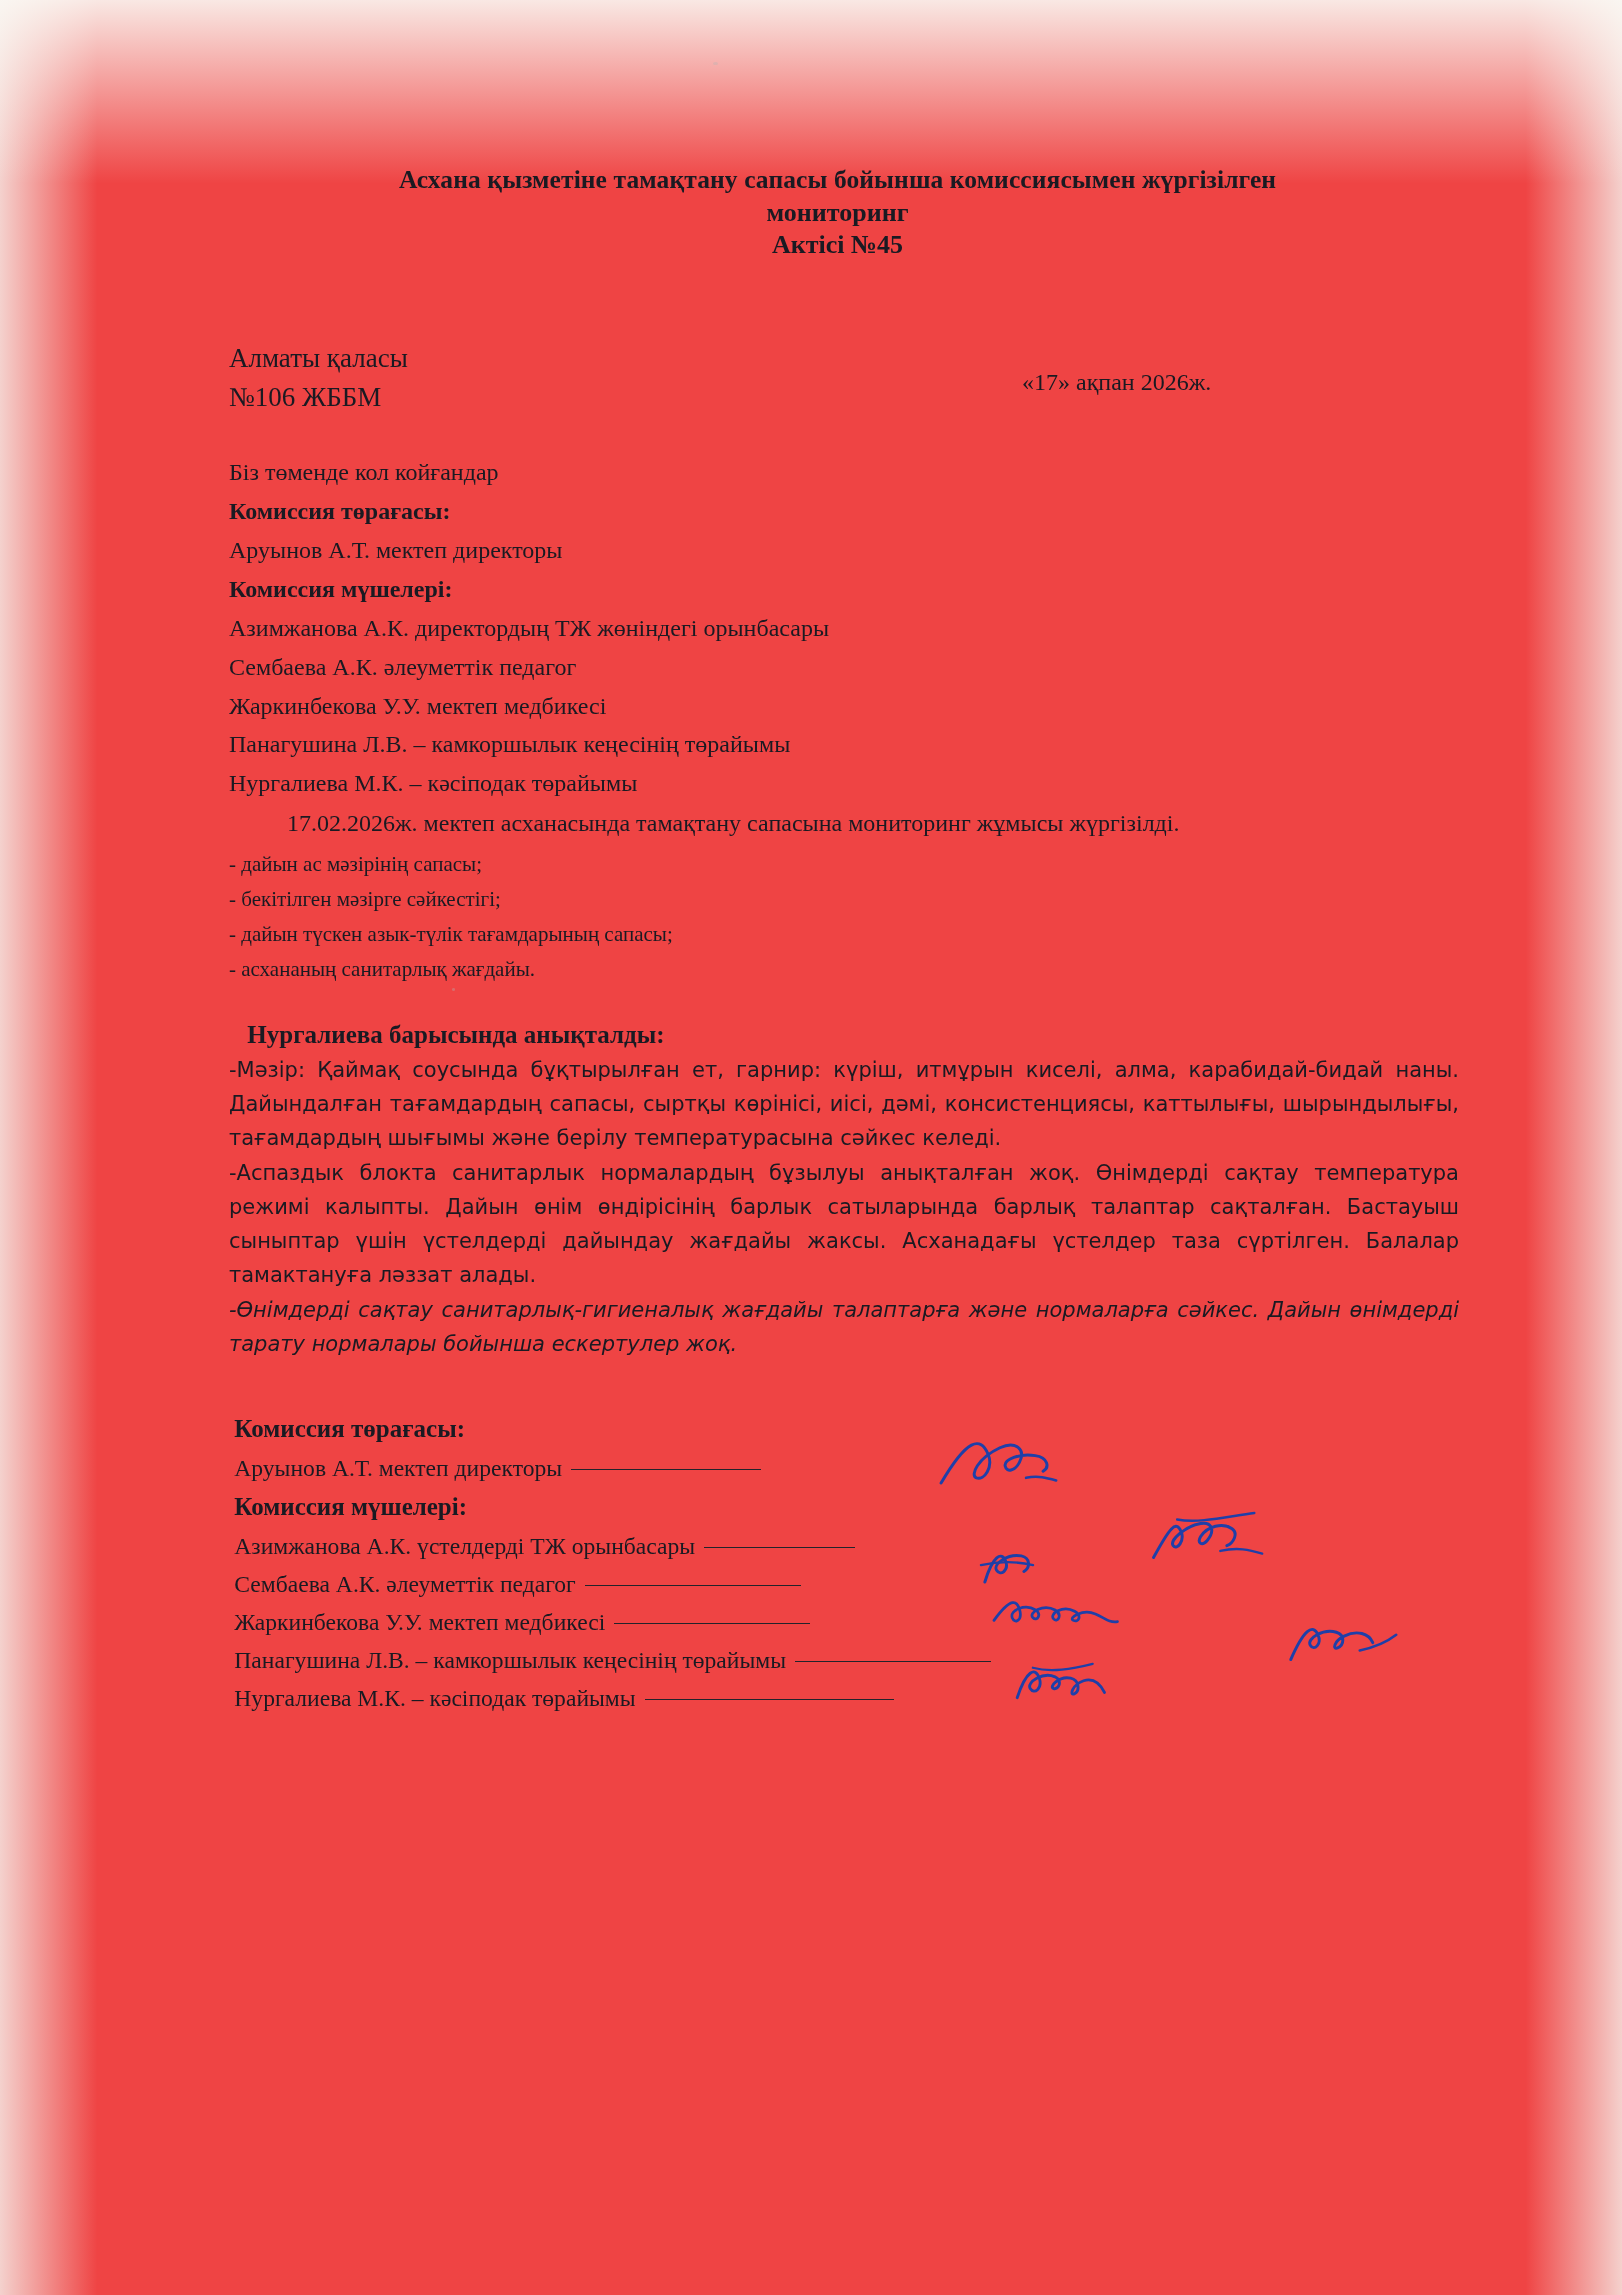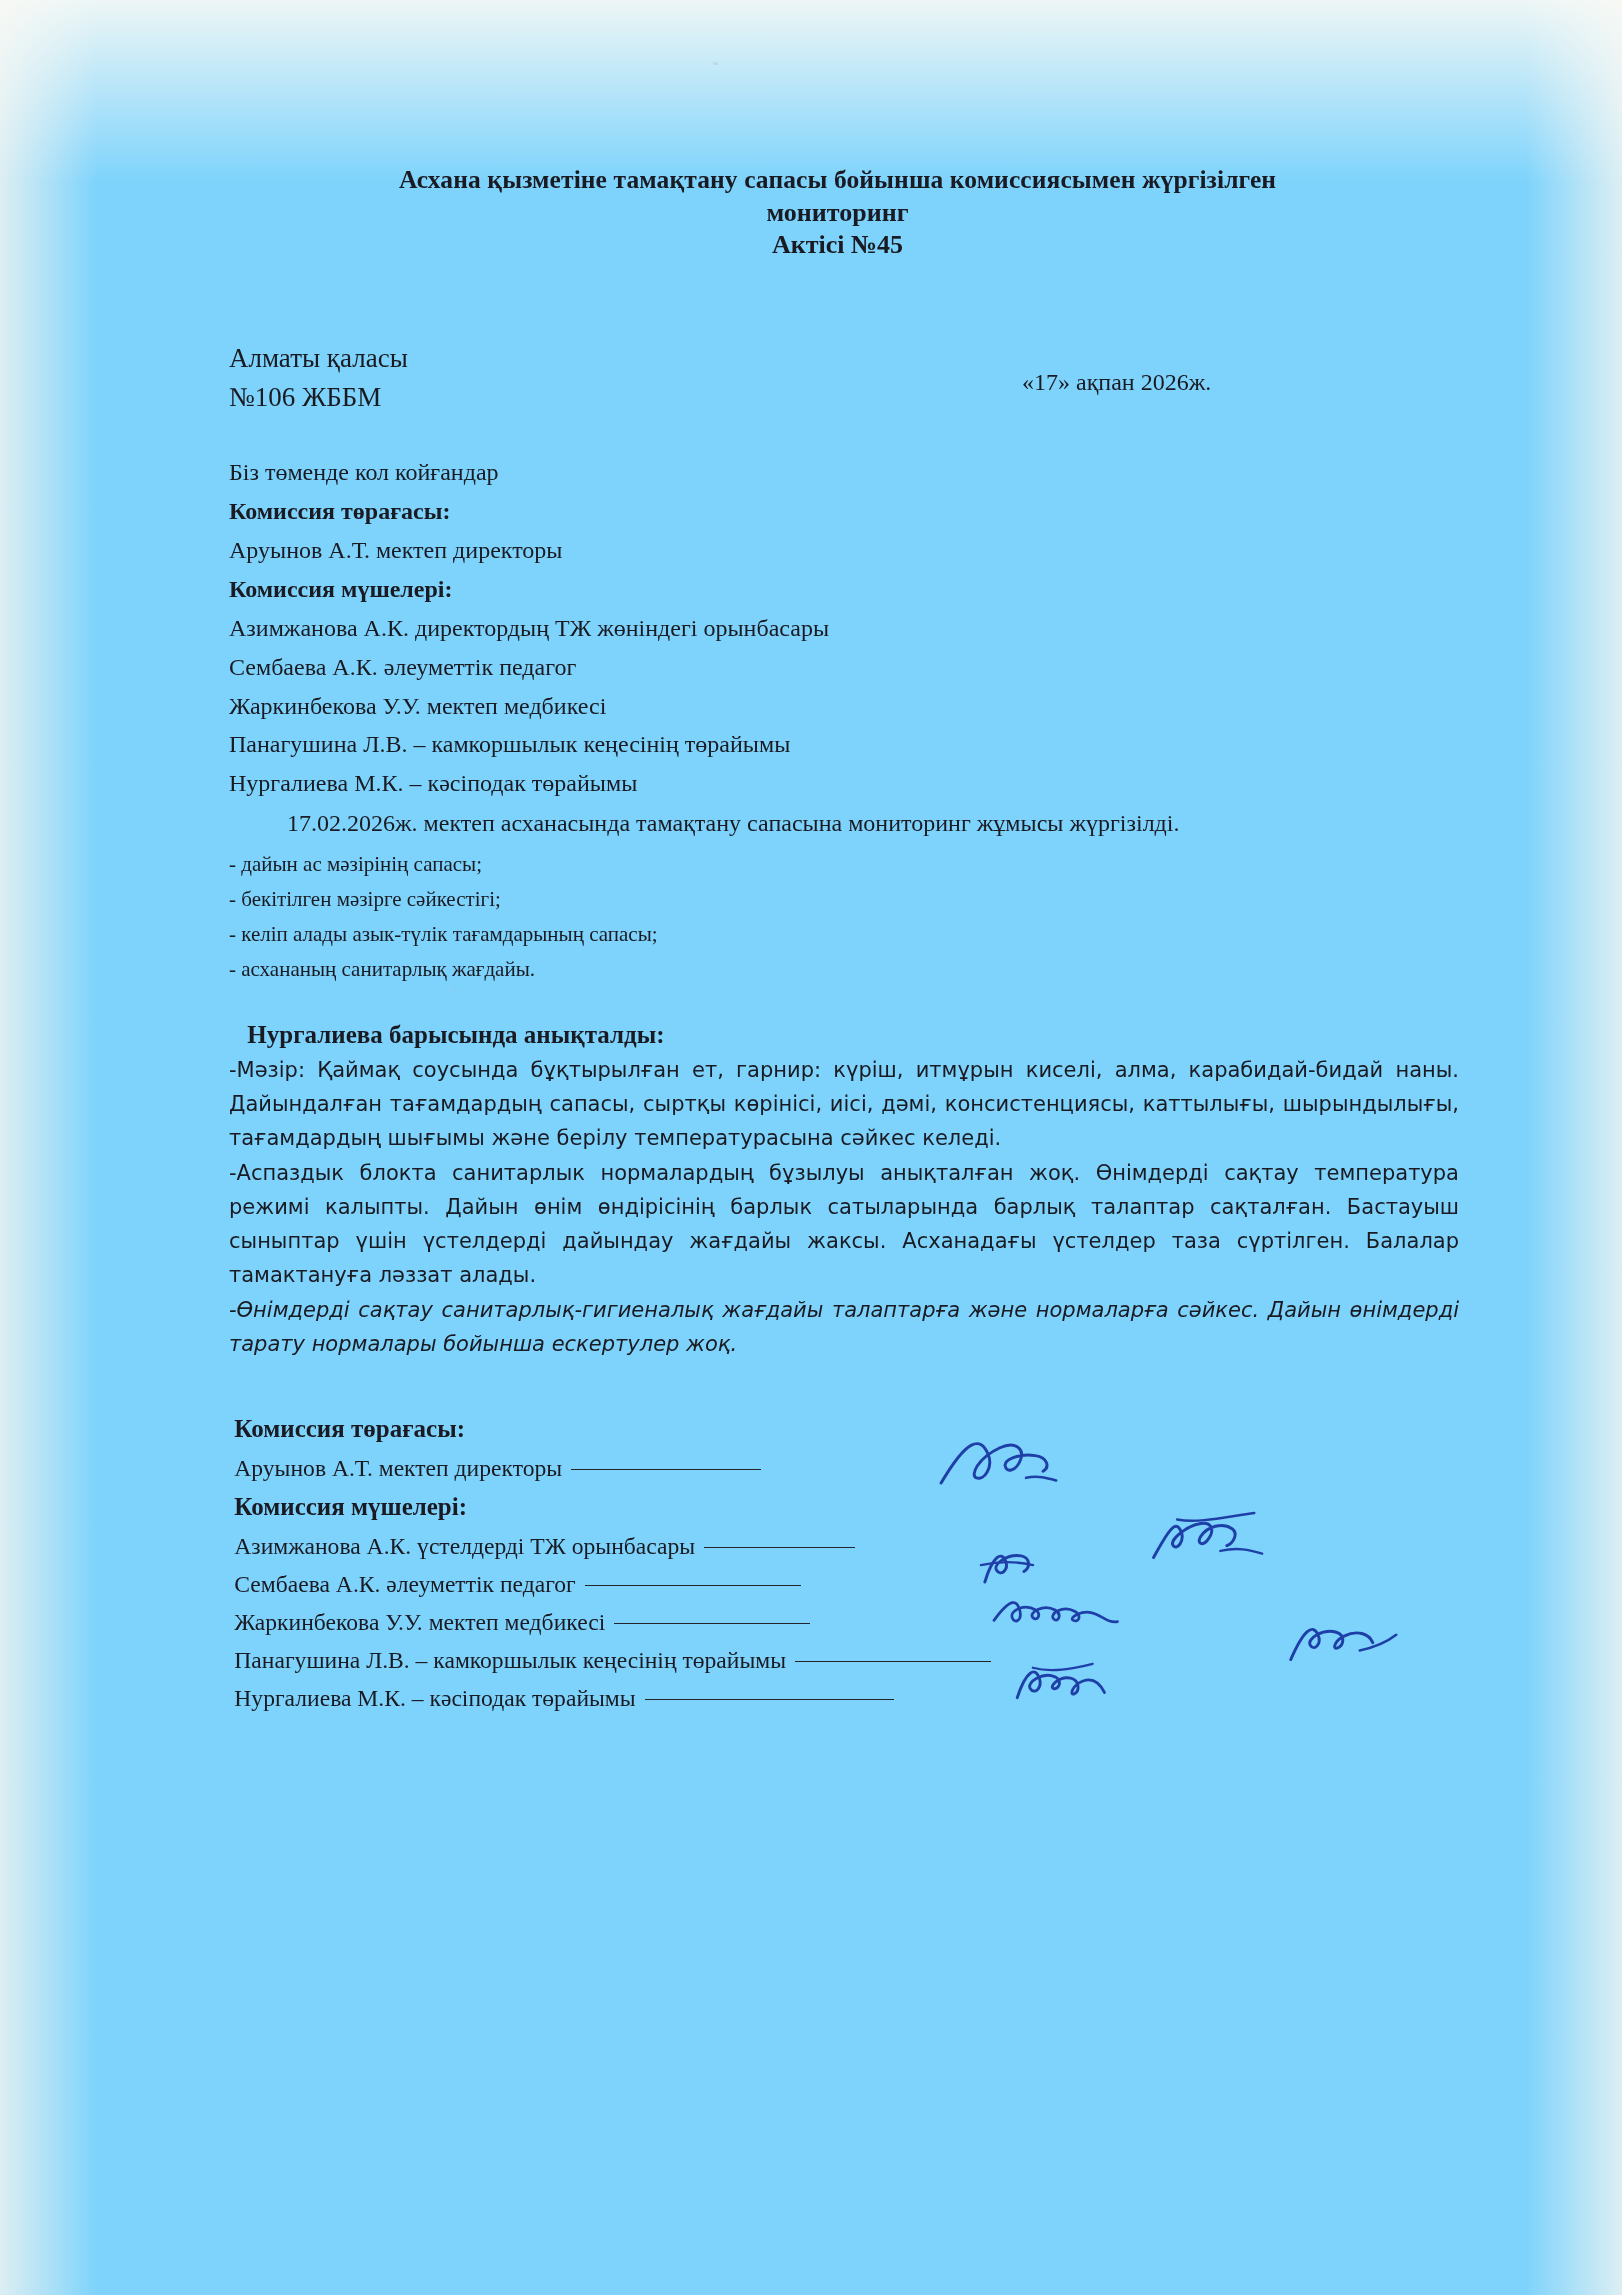--- a/index.html
+++ b/index.html
@@ -11,21 +11,21 @@
     width: 1623px;
     height: 2295px;
     position: relative;
     font-family: "Liberation Serif", serif;
     color: #1a1a22;
     overflow: hidden;
   }
   .page {
     position: absolute;
     inset: 0;
-    background: #7dd3fc;
+    background: #ef4444;
   }
   
   .scan-shade {
     position: absolute;
     inset: 0;
     background:
       linear-gradient(180deg, rgba(250,250,245,0.9) 0%, rgba(255,255,255,0) 8%),
       linear-gradient(90deg, rgba(245,245,240,0.8) 0%, rgba(255,255,255,0) 6%),
       linear-gradient(270deg, rgba(246,246,241,0.8) 0%, rgba(255,255,255,0) 6%);
     pointer-events: none;
@@ -182,21 +182,21 @@
       <div class="line">Сембаева А.К. әлеуметтік педагог</div>
       <div class="line">Жаркинбекова У.У. мектеп медбикесі</div>
       <div class="line">Панагушина Л.В. – камкоршылык кеңесінің төрайымы</div>
       <div class="line">Нургалиева М.К. – кәсіподак төрайымы</div>
 
       <div class="indent-para">17.02.2026ж. мектеп асханасында тамақтану сапасына мониторинг жұмысы жүргізілді.</div>
 
       <div class="bullets">
         <div class="line">- дайын ас мәзірінің сапасы;</div>
         <div class="line">- бекітілген мәзірге сәйкестігі;</div>
-        <div class="line">- келіп алады азык-түлік тағамдарының сапасы;</div>
+        <div class="line">- дайын түскен азык-түлік тағамдарының сапасы;</div>
         <div class="line">- асхананың санитарлық жағдайы.</div>
       </div>
 
       <div class="section-head">Нургалиева барысында анықталды:</div>
 
       <div class="para">-Мәзір: Қаймақ соусында бұқтырылған ет, гарнир: күріш, итмұрын киселі, алма, карабидай-бидай наны. Дайындалған тағамдардың сапасы, сыртқы көрінісі, иісі, дәмі, консистенциясы, каттылығы, шырындылығы, тағамдардың шығымы және берілу температурасына сәйкес келеді.</div>
       <div class="para">-Аспаздык блокта санитарлык нормалардың бұзылуы анықталған жоқ. Өнімдерді сақтау температура режимі калыпты. Дайын өнім өндірісінің барлык сатыларында барлық талаптар сақталған. Бастауыш сыныптар үшін үстелдерді дайындау жағдайы жаксы. Асханадағы үстелдер таза сүртілген. Балалар тамактануға ләззат алады.</div>
       <div class="para tight">-Өнімдерді сақтау санитарлық-гигиеналық жағдайы талаптарға және нормаларға сәйкес. Дайын өнімдерді тарату нормалары бойынша ескертулер жоқ.</div>
     </div>
 

